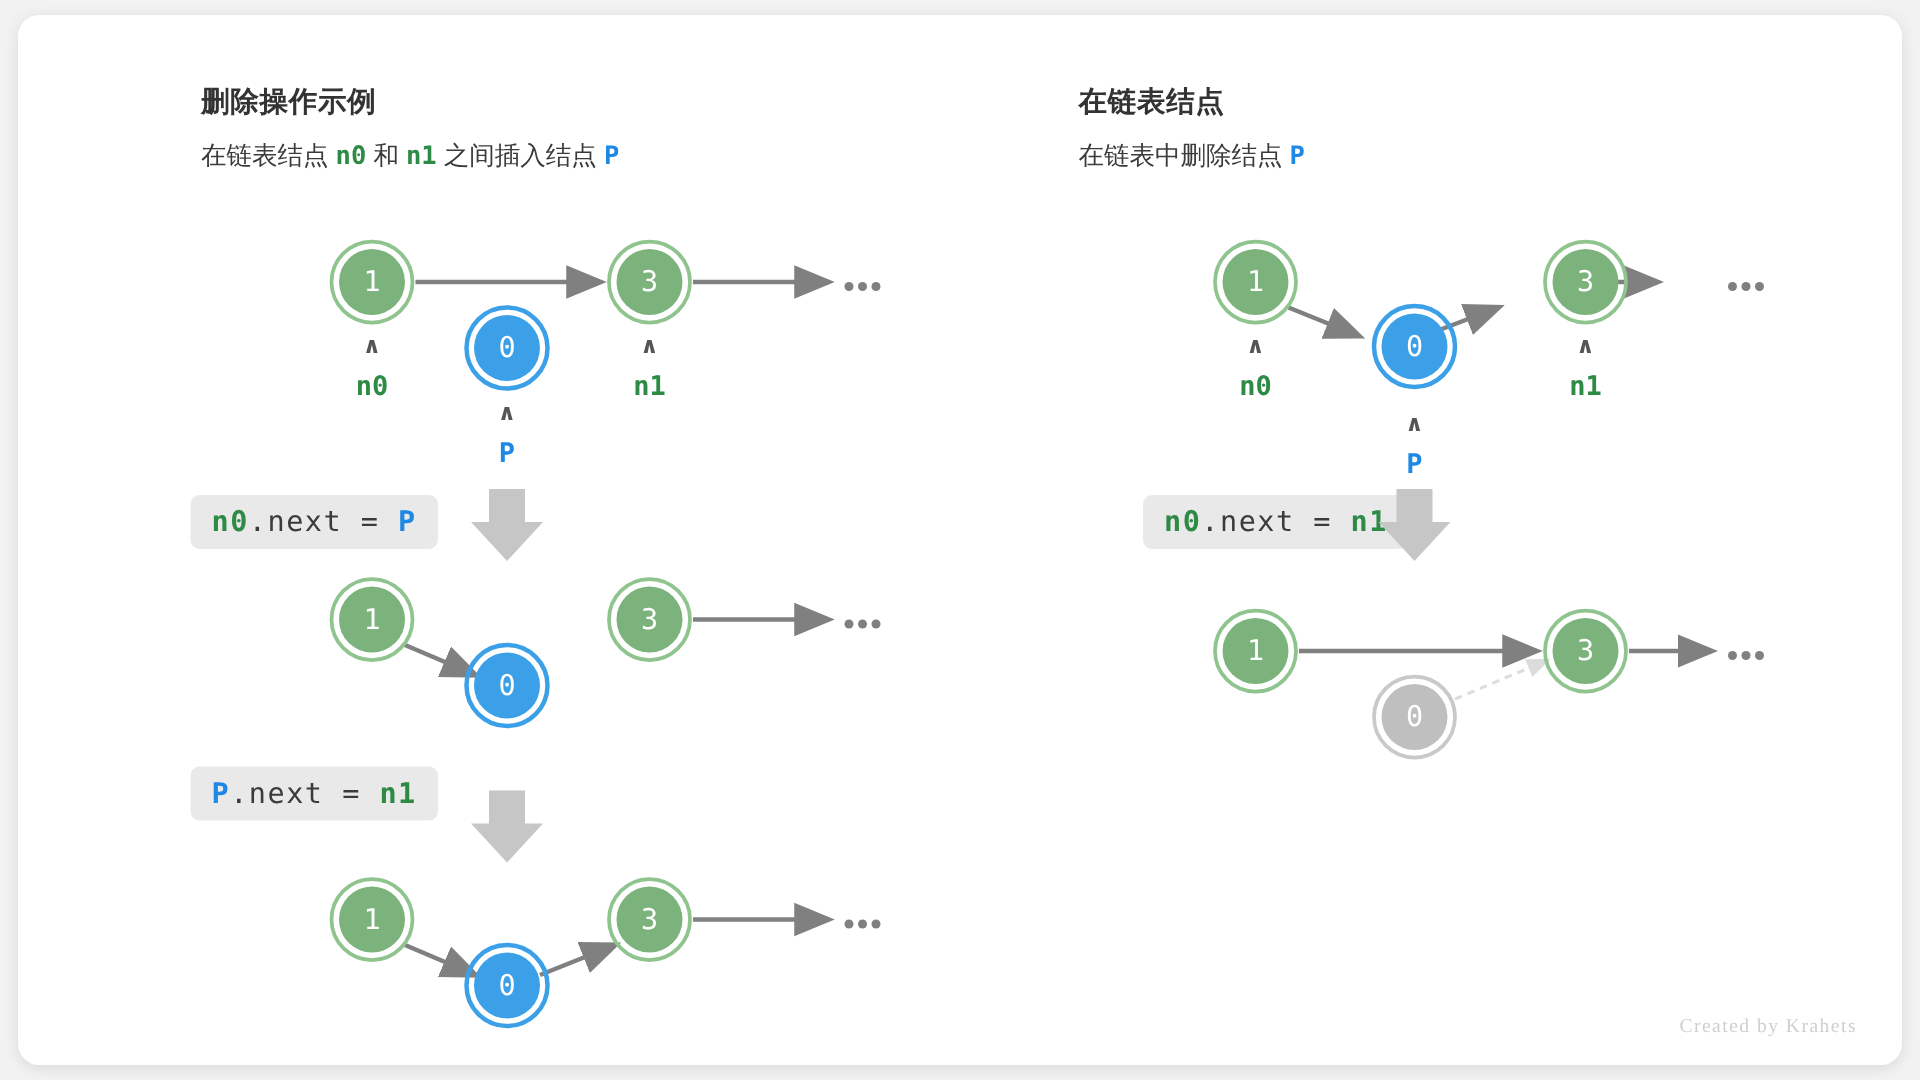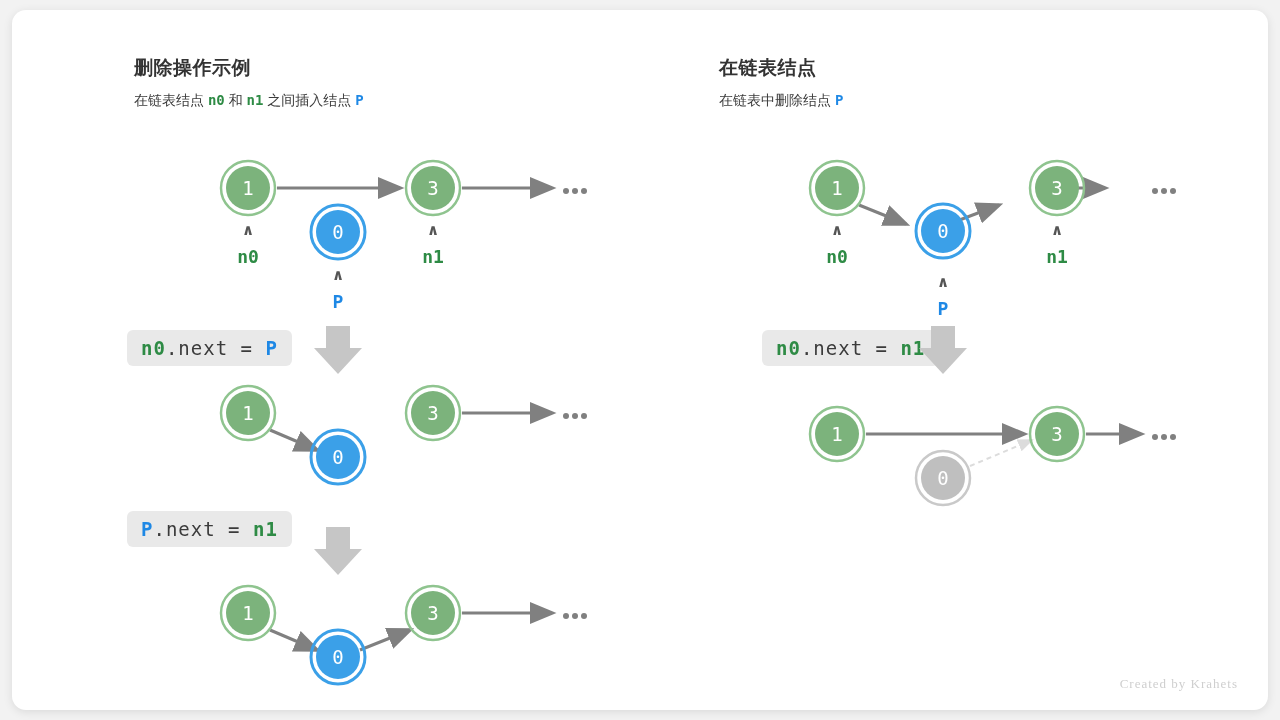--- a/index.html
+++ b/index.html
@@ -17,21 +17,21 @@
   }
   .panel{position:absolute;top:0;height:700px;}
   .panel-left{left:0;width:600px;}
   .panel-right{left:584px;width:672px;}
 
   .panel-title{
     position:absolute;font-size:19px;font-weight:bold;color:#333333;
     white-space:nowrap;letter-spacing:0.5px;
   }
   .panel-sub{
-    position:absolute;font-size:14px;color:#444444;white-space:nowrap;
+    position:absolute;font-size:17px;color:#444444;white-space:nowrap;
   }
   .mono{font-family:"DejaVu Sans Mono","Liberation Mono",monospace;}
   .tok-n{color:#2e8b45;font-weight:bold;}
   .tok-p{color:#1e88e5;font-weight:bold;}
   .tok-plain{color:#3b3b3b;}
 
   .code-chip{
     position:absolute;background:#e9e9e9;border-radius:6px;
     padding:7px 14px;font-size:19px;white-space:nowrap;
     font-family:"DejaVu Sans Mono","Liberation Mono",monospace;

